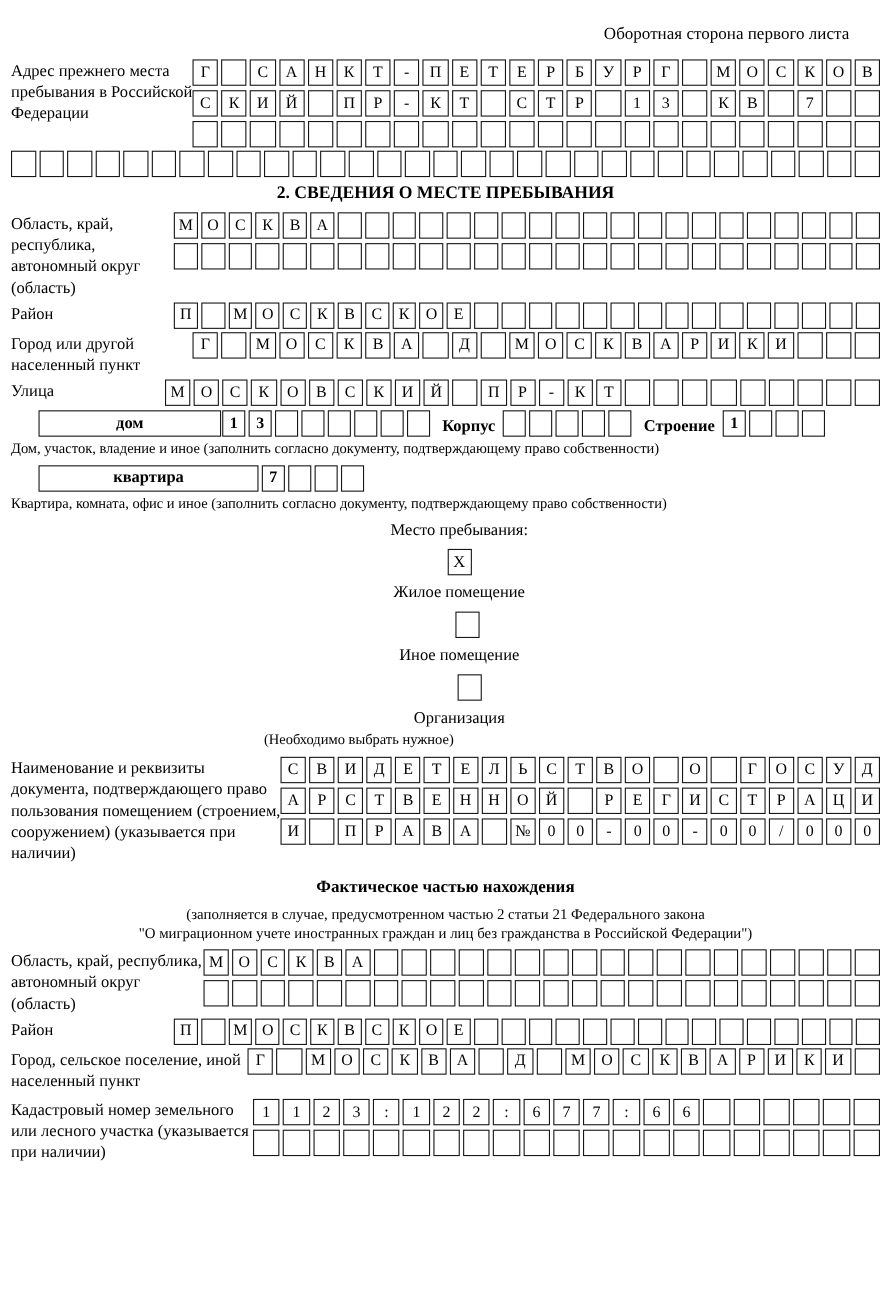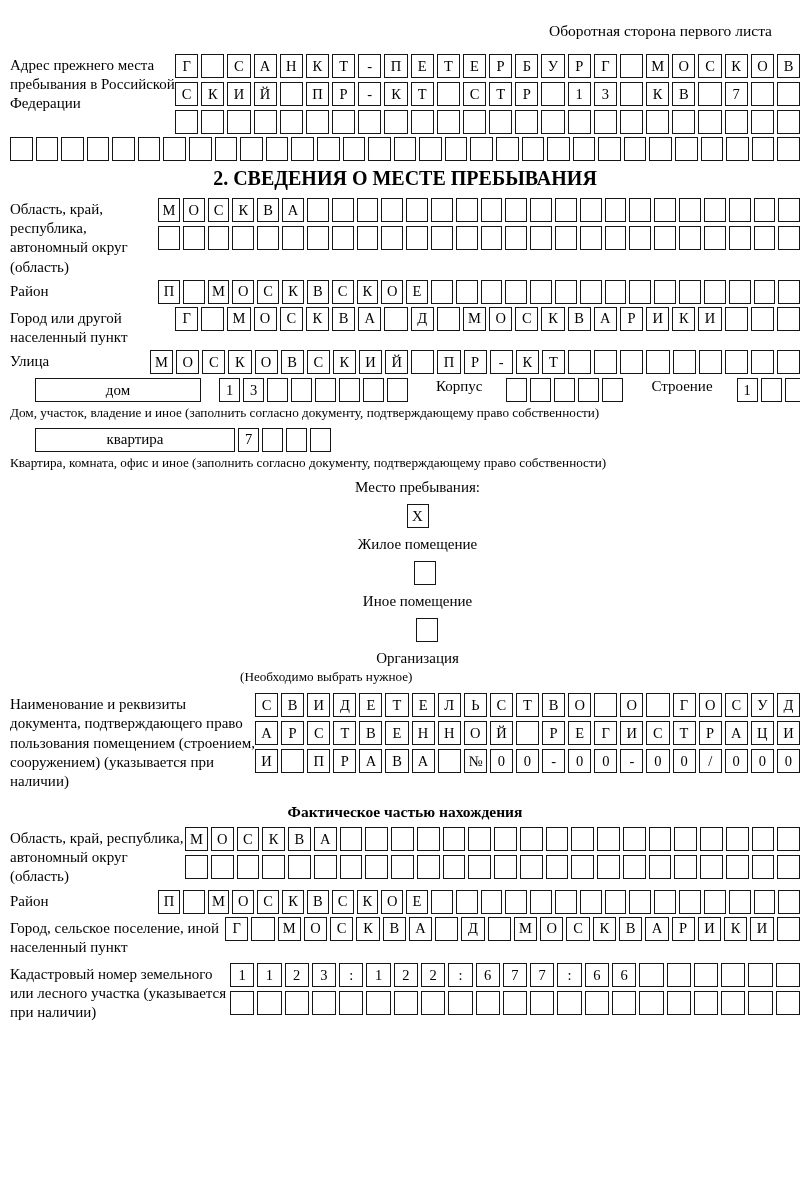--- a/index.html
+++ b/index.html
@@ -19,29 +19,29 @@
   .cell{
     flex:1;height:24px;border:1.7px solid #161616;box-sizing:border-box;
     display:flex;align-items:center;justify-content:center;
     font-size:14.5px;background:#fff;min-width:0;
   }
   .cells-fixed{display:flex;gap:3px;flex:none;}
   .cells-fixed .cell{flex:none;width:21px;}
   .fullrow{margin:1px 0 2px 0;}
   .note{font-size:13.2px;line-height:1.25;margin:1px 0 4px 0;}
   .center{text-align:center;}
-  .h2{font-weight:bold;text-align:center;font-size:20px;margin:6px 0 8px 0;}
+  .h2{font-weight:bold;text-align:center;font-size:16px;margin:6px 0 8px 0;}
   .h3{font-weight:bold;text-align:center;font-size:15.5px;margin:12px 0 6px 0;}
   .widebox{
     border:1.7px solid #161616;height:24px;box-sizing:border-box;
     display:flex;align-items:center;justify-content:center;flex:none;
   }
-  .dom-row{display:flex;align-items:flex-start;gap:18px;margin:4px 0 3px 25px;}
+  .dom-row{display:flex;align-items:flex-end;gap:1px;margin:4px 0 3px 25px;font-weight:bold;}
   .inline-lbl{padding:0 6px 0 10px;flex:none;}
-  .kv-row{display:flex;align-items:center;gap:3px;margin:6px 0 3px 25px;}
+  .kv-row{display:flex;align-items:center;gap:3px;margin:6px 0 3px 25px;font-weight:bold;}
   .mesto-row{display:flex;align-items:center;margin:8px 0 2px 25px;gap:8px;flex-direction:column;}
   .chkbox{
     width:22px;height:24px;border:1.7px solid #161616;box-sizing:border-box;
     display:flex;align-items:center;justify-content:center;font-size:15px;flex:none;
   }
   .mesto-note{margin:2px 0 8px 230px;font-size:13.2px;}
   .note-sm{font-size:13.5px;line-height:1.3;text-align:center;margin:0 0 6px 0;}
   .stamp-wrap{margin:6px 0 0 385px;width:372px;}
   .stamp-box{width:370px;height:173px;border:2px solid #161616;box-sizing:border-box;}
   .stamp-caption{font-size:13.8px;line-height:1.35;text-align:center;margin-top:4px;}
@@ -448,20 +448,24 @@
           <span class="cell">0</span>
           <span class="cell">/</span>
           <span class="cell">0</span>
           <span class="cell">0</span>
           <span class="cell">0</span>
         </div>
     </div>
   </div>
 
   <div class="h3">Фактическое частью нахождения</div>
+  <div class="note-sm">
+    <span>(заполняется в случае, предусмотренном частью 2 статьи 21 Федерального закона</span><br>
+    <span>"О миграционном учете иностранных граждан и лиц без гражданства в Российской Федерации")</span>
+  </div>
 
   <div class="frow">
     <div class="lbl w175">Область, край, республика, автономный округ (область)</div>
     <div class="cellcol">
       <div class="cells">
           <span class="cell">М</span>
           <span class="cell">О</span>
           <span class="cell">С</span>
           <span class="cell">К</span>
           <span class="cell">В</span>

